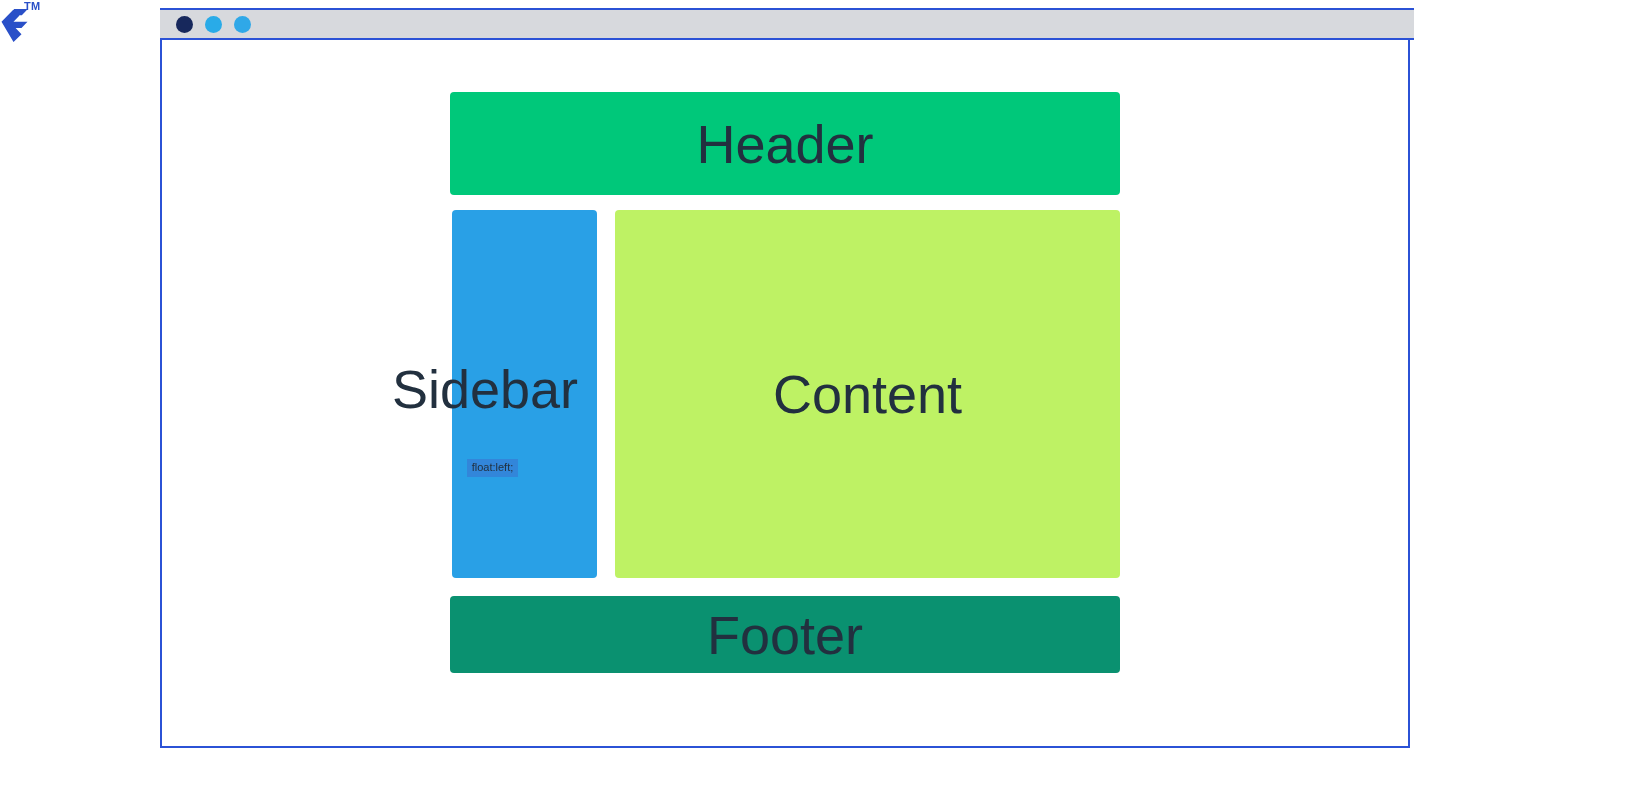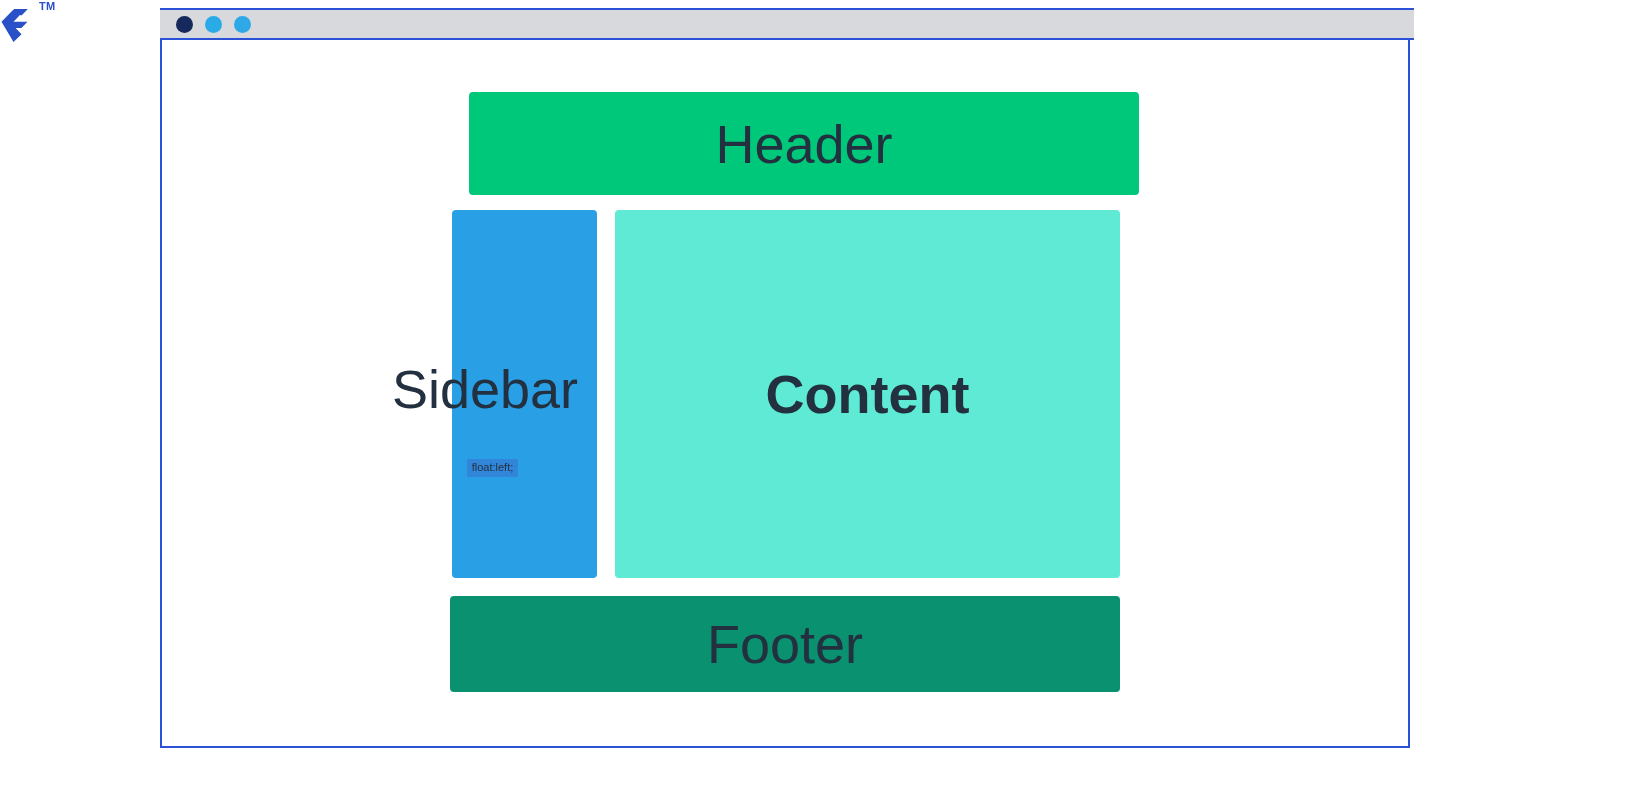--- a/index.html
+++ b/index.html
@@ -18,21 +18,21 @@
   
   #brand-logo {
     position: absolute;
     left: 0px;
     top: 0px;
     width: 56px;
     height: 48px;
   }
   #brand-logo .tm-mark {
     position: absolute;
-    left: 39px;
+    left: 24px;
     top: 0px;
     font-family: "Liberation Sans", sans-serif;
     font-size: 11px;
     font-weight: 700;
     color: #2A50C8;
     letter-spacing: .2px;
   }
 
   
   #browser-window {
@@ -103,21 +103,21 @@
     left: 453px;
     top: 170px;
     width: 505px;
     height: 368px;
     font-size: 54px;
   }
   #footer-block {
     left: 288px;
     top: 556px;
     width: 670px;
-    height: 96px;
+    height: 77px;
     font-size: 54px;
   }
 
   
   #sidebar-label {
     position: absolute;
     left: 193px;
     top: 322px;
     width: 260px;
     text-align: center;
@@ -160,28 +160,28 @@
 <div id="browser-window" style="border-color: rgb(43, 82, 214);">
 
   <div id="title-bar" style="background: rgb(215, 217, 221); border-top-color: rgb(43, 82, 214); border-bottom-color: rgb(43, 82, 214);">
     <span class="dot" style="background: rgb(23, 40, 92);"></span>
     <span class="dot" style="background: rgb(41, 171, 232);"></span>
     <span class="dot" style="background: rgb(47, 168, 232);"></span>
   </div>
 
   <div id="layout-canvas">
 
-    <div class="block" id="header-block" style="background: rgb(0, 200, 122); color: rgb(34, 48, 63); margin-left: 19px;">Header</div>
+    <div class="block" id="header-block" style="background: rgb(0, 200, 122); color: rgb(34, 48, 63);">Header</div>
 
     <div class="block" id="sidebar-block" style="background: rgb(41, 160, 230); color: rgb(34, 48, 63);"></div>
 
     <div id="sidebar-label">Sidebar</div>
 
     <div id="float-annotation">
       <span class="hl" style="background: rgba(64, 96, 200, 0.4);">float:left;</span>
     </div>
 
-    <div class="block" id="content-block" style="background: #5eead4; color: rgb(34, 48, 63); font-weight: bold;">Content</div>
+    <div class="block" id="content-block" style="background: #bef264; color: rgb(34, 48, 63);">Content</div>
 
     <div class="block" id="footer-block" style="background: rgb(10, 145, 112); color: rgb(34, 48, 63);">Footer</div>
 
   </div>
 </div>
 
 </body></html>

